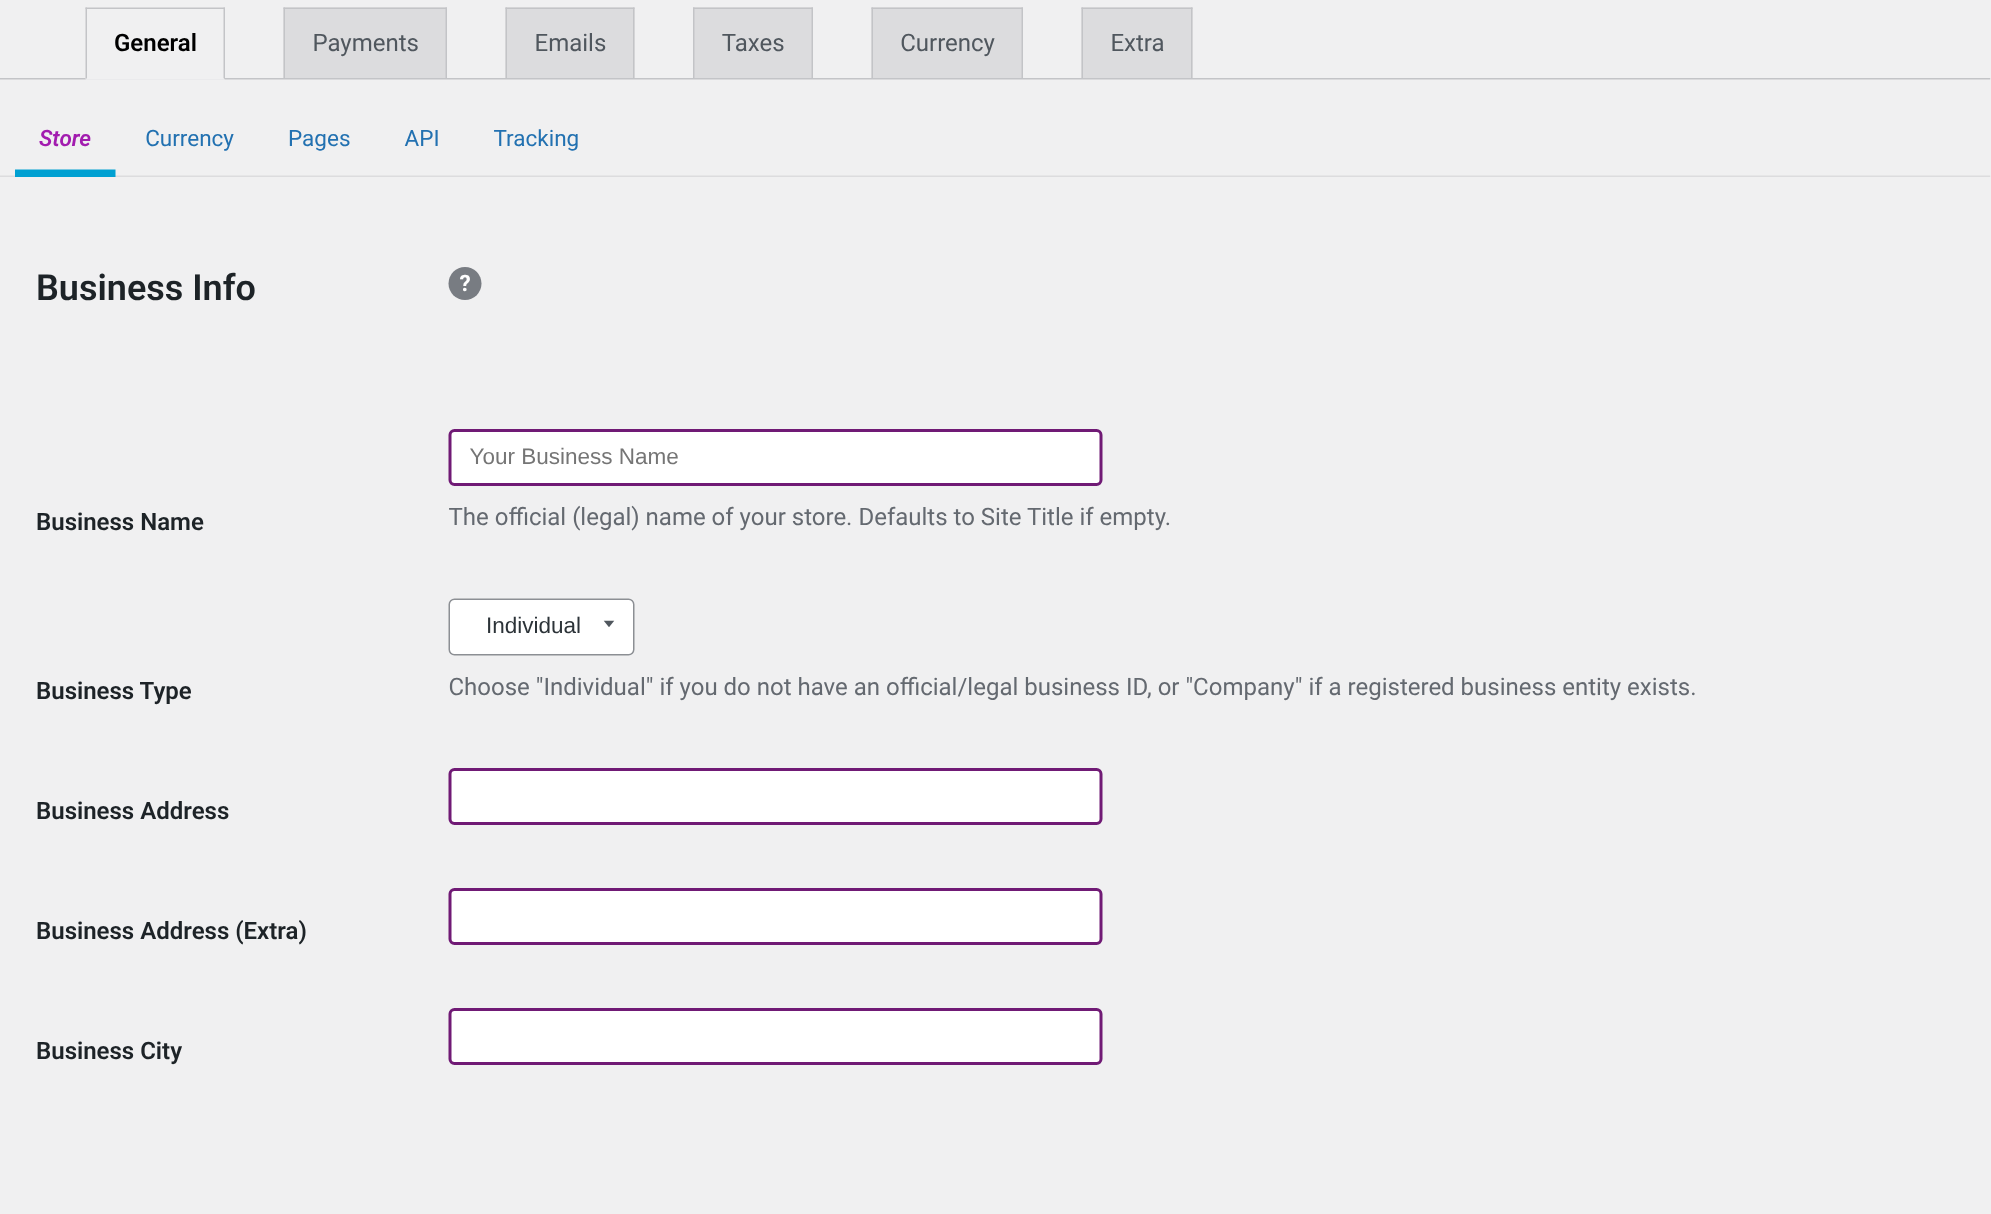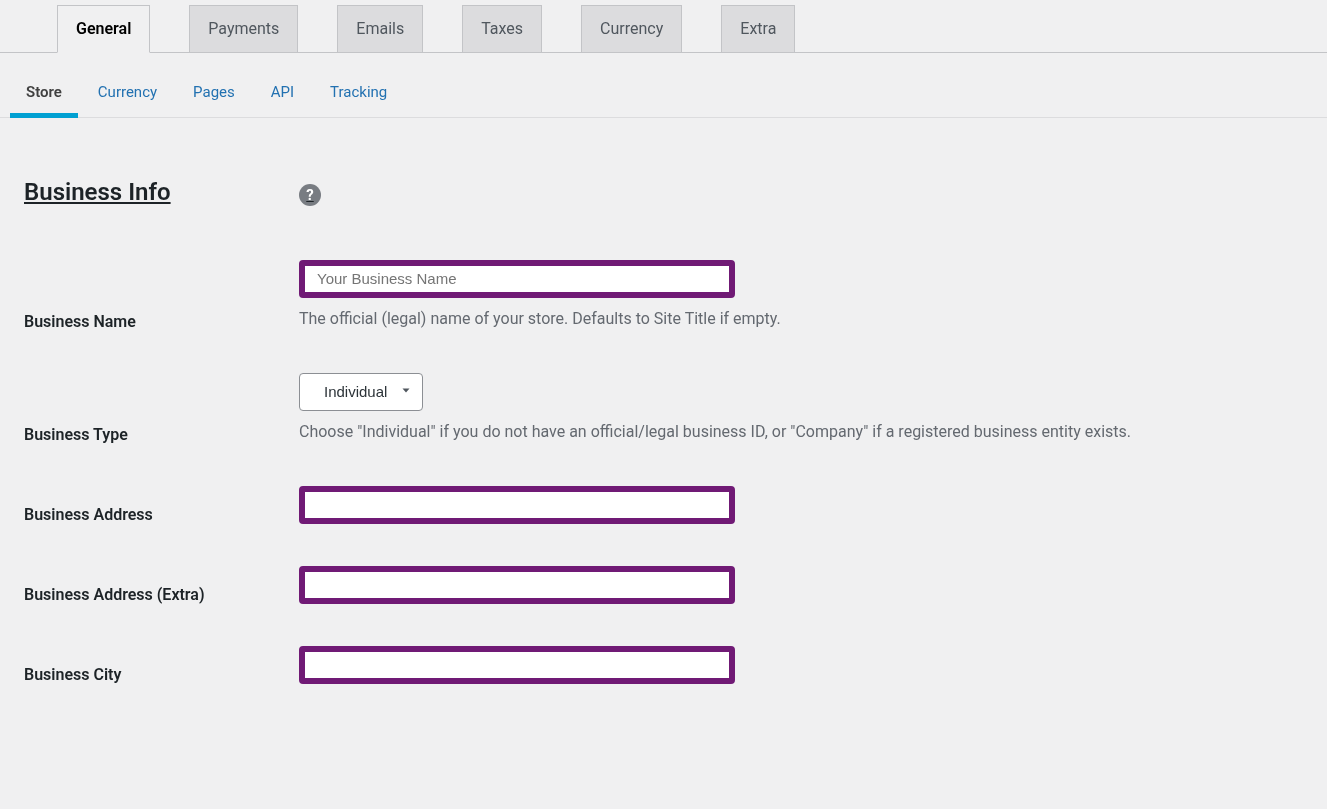--- a/index.html
+++ b/index.html
@@ -59,43 +59,43 @@
     }
     .sub-nav-item {
       padding: 14px 2px 16px 2px;
       font-size: 15px;
       color: #2271b1;
       text-decoration: none;
       cursor: pointer;
       position: relative;
     }
     .sub-nav-item.active {
-      color: #404040;
-      font-weight: 600;
+      color: #a21caf;
+      font-weight: 600;
+      font-style: italic;
     }
     .sub-nav-item.active::after {
       content: "";
       position: absolute;
       left: -14px;
       right: -14px;
       bottom: -1px;
       height: 5px;
       background: #00a0d2;
     }
     
     
     .form-area {
       padding: 60px 24px 24px 24px;
     }
     
     .section-header-row {
       display: flex;
-      align-items: flex-end;
-      margin-bottom: 54px;
-      text-decoration: underline;
+      align-items: flex-start;
+      margin-bottom: 80px;
     }
     .section-header-label {
       width: 275px;
       font-size: 24px;
       font-weight: 600;
       color: #1d2327;
     }
     .help-icon {
       display: inline-flex;
       align-items: center;
@@ -123,21 +123,21 @@
       padding-top: 8px;
       flex-shrink: 0;
     }
     .form-field {
       flex: 1;
     }
     .text-input {
       width: 436px;
       height: 38px;
       padding: 6px 12px;
-      border: 6px solid #701a75;
+      border: 2px solid #701a75;
       border-radius: 4px;
       font-size: 15px;
       background: #fff;
       color: #2c3338;
     }
     .text-input.short {
       width: 220px;
     }
     .select-wrap {
       position: relative;

